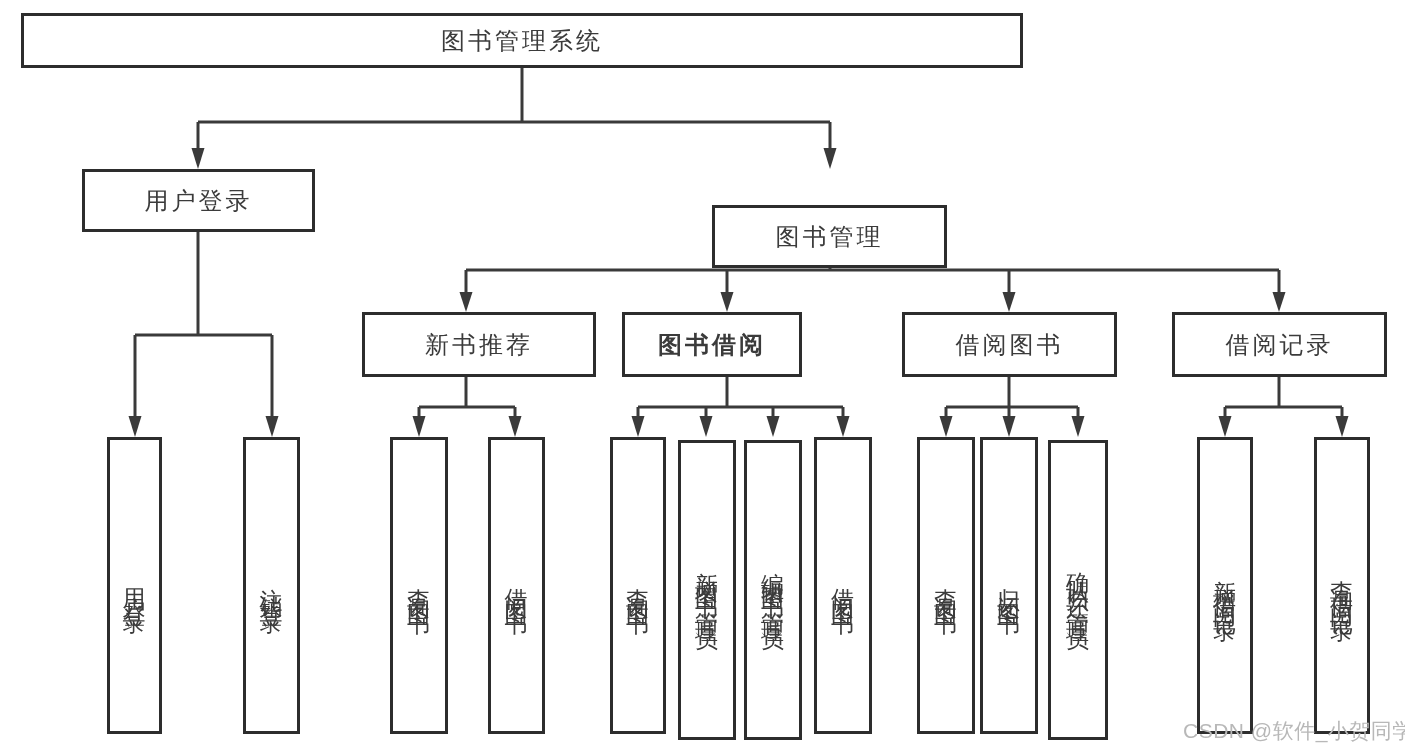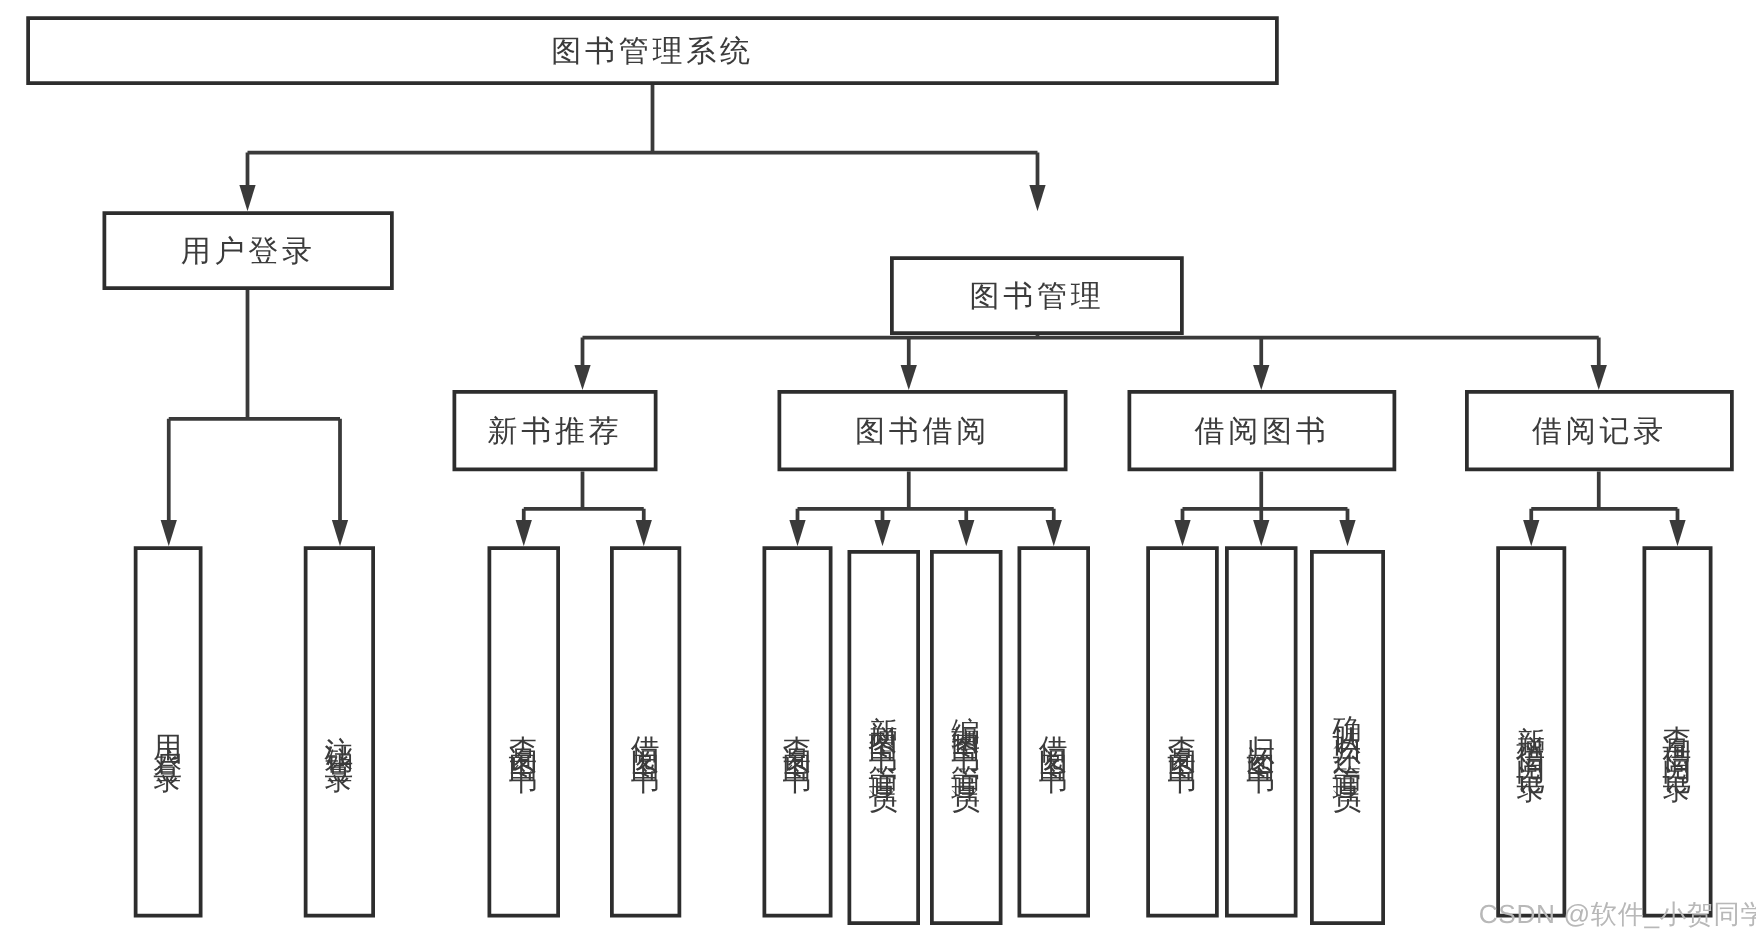--- a/index.html
+++ b/index.html
@@ -120,24 +120,24 @@
     <span>图书管理系统</span>
   </div>
 
   <div class="node hnode" style="left:82px; top:169px; width:233px; height:63px;">
     <span>用户登录</span>
   </div>
   <div class="node hnode" style="left:712px; top:169px; width:235px; height:63px;margin-top:36px;">
     <span>图书管理</span>
   </div>
 
-  <div class="node hnode" style="left:362px; top:312px; width:164px; height:65px;">
+  <div class="node hnode" style="left:362px; top:312px; width:234px; height:65px;">
     <span>新书推荐</span>
   </div>
-  <div class="node hnode" style="left:622px; top:312px; width:232px; height:65px;">
+  <div class="node hnode" style="left:622px; top:312px; width:180px; height:65px;font-weight:bold;">
     <span>图书借阅</span>
   </div>
   <div class="node hnode" style="left:902px; top:312px; width:215px; height:65px;">
     <span>借阅图书</span>
   </div>
   <div class="node hnode" style="left:1172px; top:312px; width:215px; height:65px;">
     <span>借阅记录</span>
   </div>
 
   <div class="node vnode" style="left:107px; top:437px; width:55px; height:297px;">

